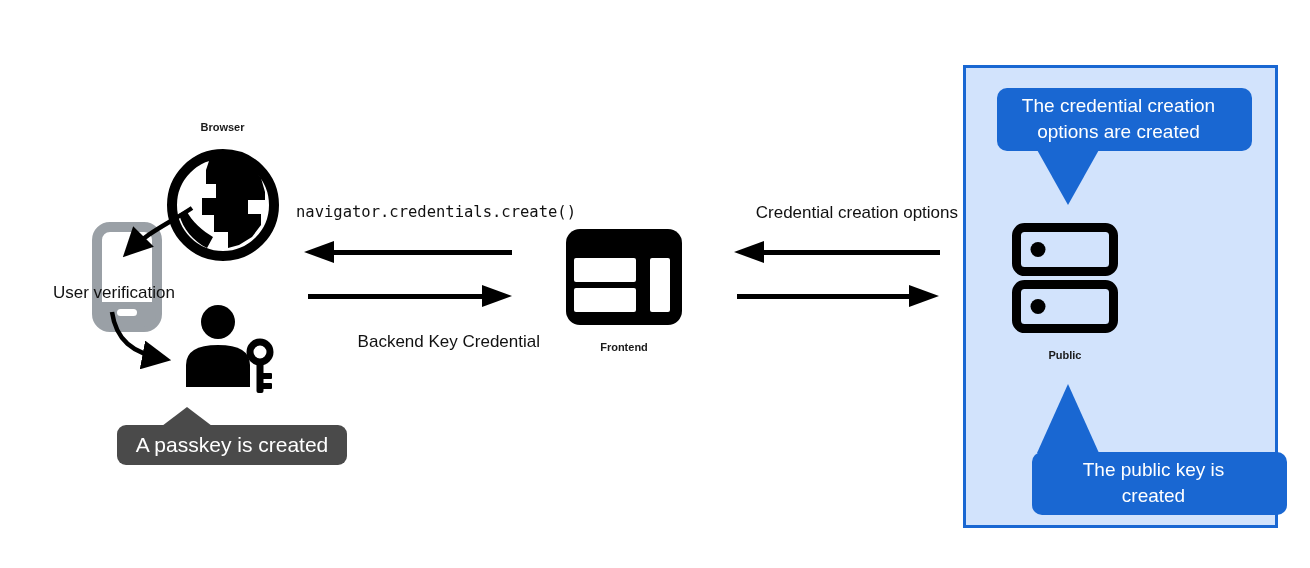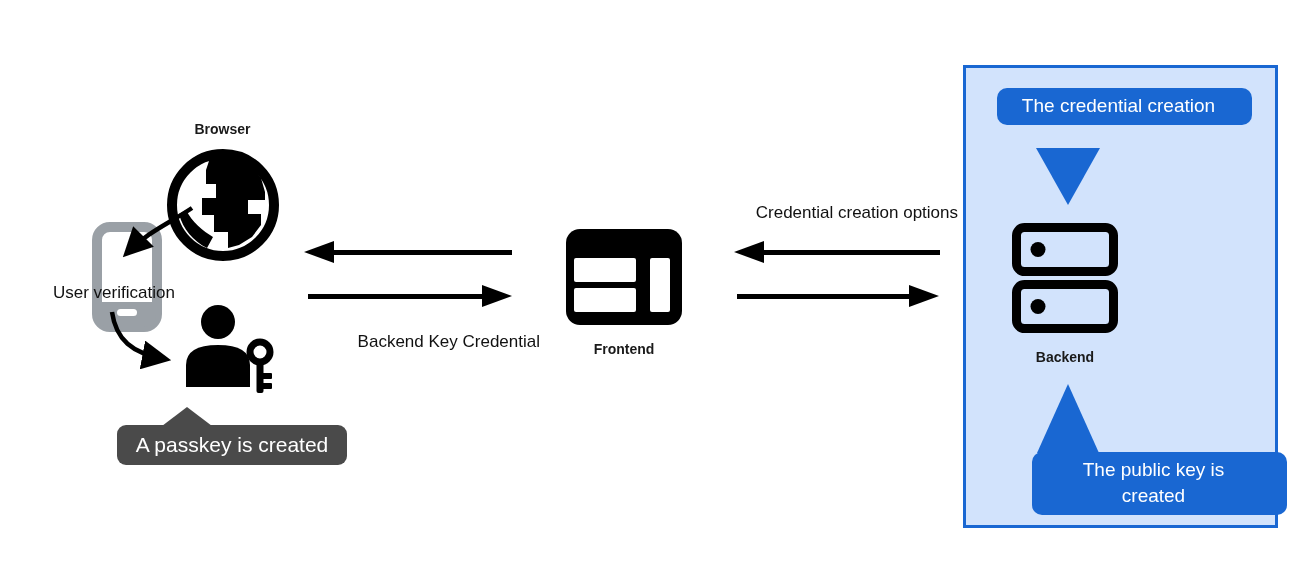--- a/index.html
+++ b/index.html
@@ -1,21 +1,21 @@
 <!DOCTYPE html>
 <html><head>
 <meta charset="utf-8">
 <style>
   html,body{margin:0;padding:0;background:#ffffff;}
   #canvas{
     position:relative;width:1310px;height:568px;background:#ffffff;
     font-family:"Liberation Sans",sans-serif;color:#111;overflow:hidden;
   }
   .abs{position:absolute;}
-  .node-label{font-size:14px;font-weight:700;color:#1a1a1a;text-align:center;}
+  .node-label{font-size:11px;font-weight:700;color:#1a1a1a;text-align:center;}
   .flow-label{font-size:17px;color:#111;text-align:right;white-space:nowrap;}
   .code-label{font-family:"DejaVu Sans Mono",monospace;font-size:15.5px;color:#111;text-align:center;white-space:nowrap;}
   .arrow-line{position:absolute;height:5px;background:#000;}
   .arrow-head{position:absolute;width:0;height:0;border-style:solid;border-color:transparent;}
   .arrow-head.left{border-width:11px 30px 11px 0;border-right-color:#000;}
   .arrow-head.right{border-width:11px 0 11px 30px;border-left-color:#000;}
   .backend-panel{
     position:absolute;left:963px;top:65px;width:315px;height:463px;
     background:#d2e3fc;border:3px solid #1967d2;box-sizing:border-box;
   }
@@ -68,20 +68,21 @@
         <path d="M0 0 L10 5 L0 10 Z" fill="#000"></path>
       </marker>
     </defs>
     <path d="M192 68 C168 84 148 92 128 112" fill="none" stroke="#000" stroke-width="4.5" marker-end="url(#ah)"></path>
     <path d="M112 172 C116 200 132 213 164 219" fill="none" stroke="#000" stroke-width="4.5" marker-end="url(#ah)"></path>
   </svg>
 
   <div class="dark-tail-up"></div>
   <div class="dark-callout">A passkey is created</div>
 
+  <div class="abs code-label" style="left:290px;top:203px;width:292px;">navigator.credentials.create()</div>
 
   <div>
     <div class="arrow-line" style="left:330px;top:250px;width:182px;"></div>
     <div class="arrow-head left" style="left:304px;top:241px;"></div>
   </div>
   <div>
     <div class="arrow-line" style="left:308px;top:294px;width:178px;"></div>
     <div class="arrow-head right" style="left:482px;top:285px;"></div>
   </div>
 
@@ -104,30 +105,31 @@
   <div>
     <div class="arrow-line" style="left:737px;top:294px;width:175px;"></div>
     <div class="arrow-head right" style="left:909px;top:285px;"></div>
   </div>
 
 
   <div class="backend-panel"></div>
 
   <div class="blue-callout" style="left:997px;top:88px;">
     <div>The credential creation</div>
+    <div>options are created</div>
   </div>
   <div class="blue-tail-down" style="left:1036px;top:148px;width:64px;height:57px;"></div>
 
   <svg class="abs" style="left:1012px;top:223px;" width="106" height="110" viewBox="0 0 106 110">
     <rect x="4.5" y="4.5" width="97" height="44" rx="8" fill="none" stroke="#000" stroke-width="9"></rect>
     <rect x="4.5" y="61.5" width="97" height="44" rx="8" fill="none" stroke="#000" stroke-width="9"></rect>
     <circle cx="26" cy="26.5" r="7.5" fill="#000"></circle>
     <circle cx="26" cy="83.5" r="7.5" fill="#000"></circle>
   </svg>
-  <div class="abs node-label" style="left:1005px;top:349px;width:120px;">Backend</div>
+  <div class="abs node-label" style="left:1005px;top:349px;width:120px;">Public</div>
 
   <div class="blue-tail-up" style="left:1037px;top:384px;width:62px;height:69px;"></div>
   <div class="blue-callout" style="left:1032px;top:452px;">
     <div>The public key is</div>
     <div>created</div>
   </div>
 
 </div>
 
 </body></html>

